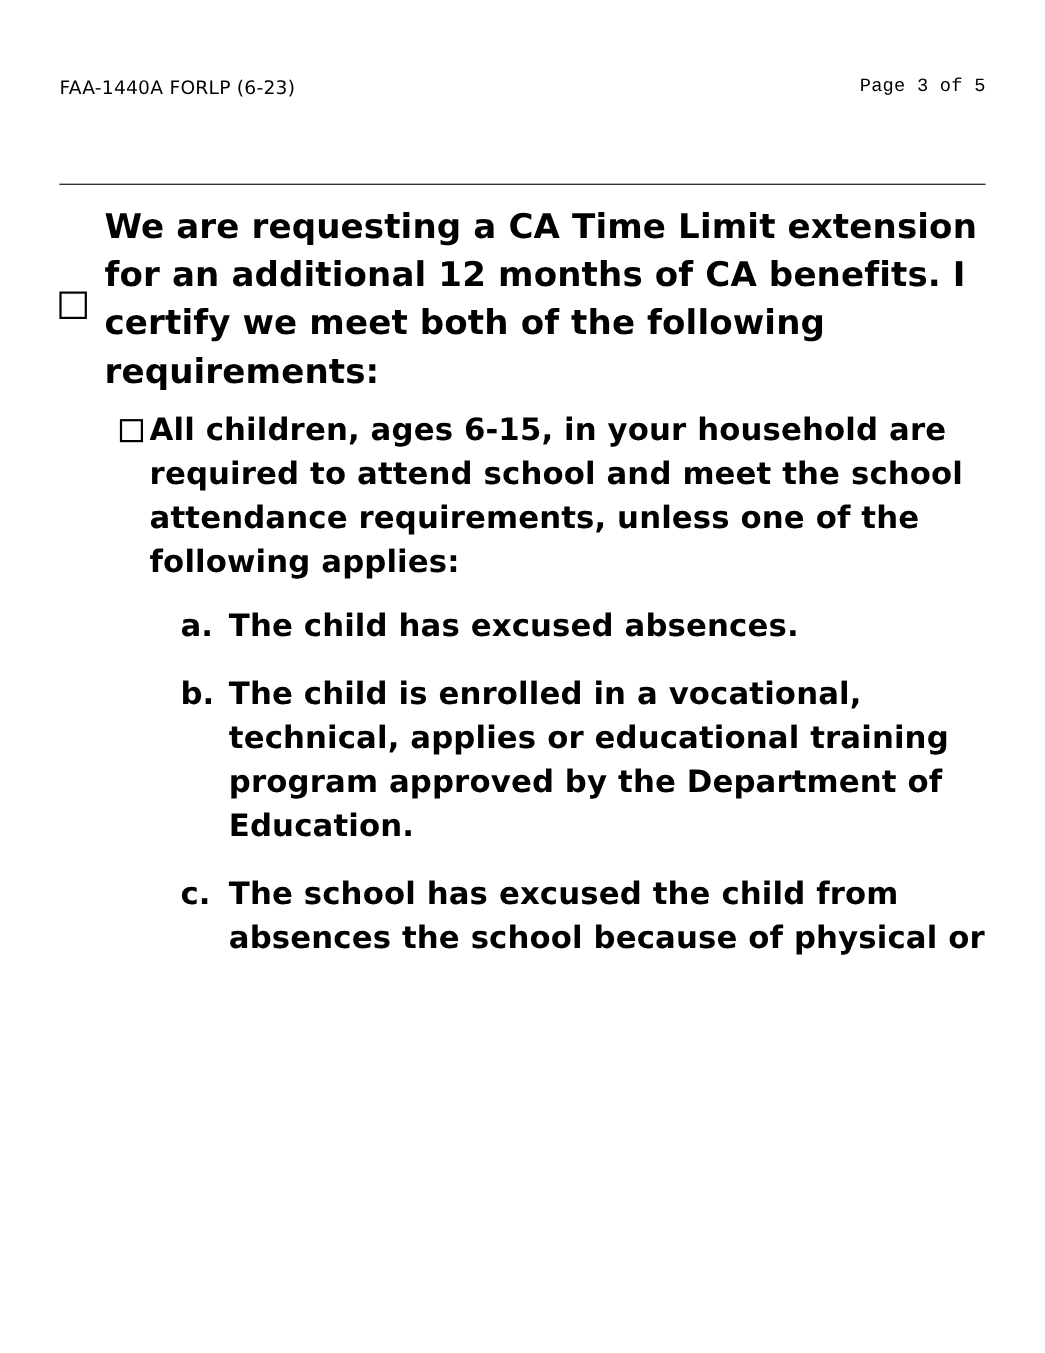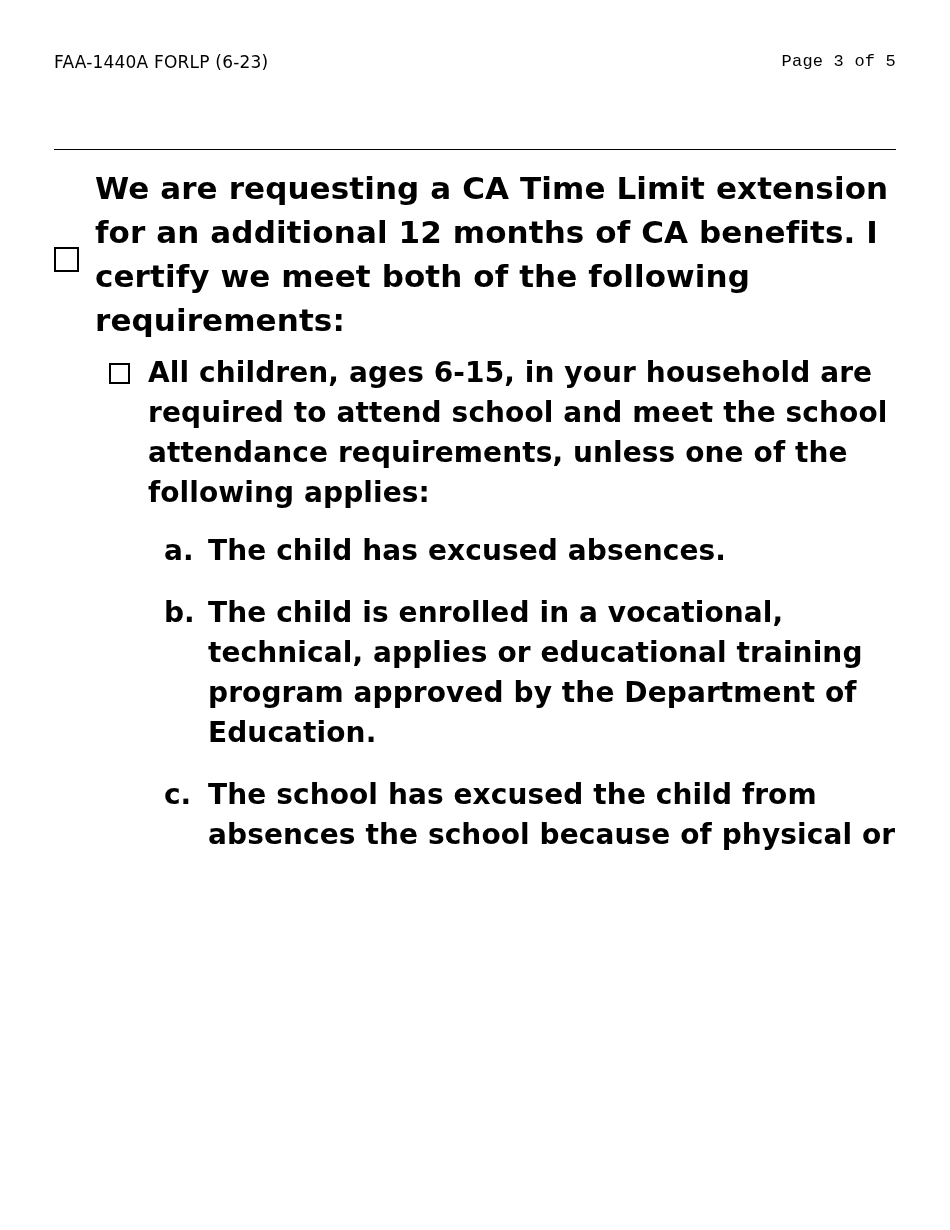--- a/index.html
+++ b/index.html
@@ -23,20 +23,21 @@
     padding: 0 54px;
   }
   .page-header {
     display: flex;
     justify-content: space-between;
     align-items: flex-start;
     font-size: 17px;
     font-weight: normal;
     padding-top: 52px;
     letter-spacing: 0.2px;
+    margin-top: 18px;
   }
   .header-left { white-space: nowrap; }
   .header-right { white-space: nowrap; font-family: Liberation Mono, monospace; }
 
   .rule {
     margin-top: 77px;
     border-top: 1.5px solid #000000;
     width: 100%;
   }
 
@@ -65,21 +66,21 @@
     font-size: 31px;
     font-weight: bold;
     line-height: 1.42;
     letter-spacing: 0.1px;
   }
 
   
   .item-l2 {
     display: flex;
     align-items: flex-start;
-    gap: 18px;
+    gap: 6px;
     margin-left: 55px;
     margin-top: 11px;
   }
   .item-l2 .text {
     font-size: 28px;
     font-weight: bold;
     line-height: 1.43;
     letter-spacing: 0.1px;
   }
 

